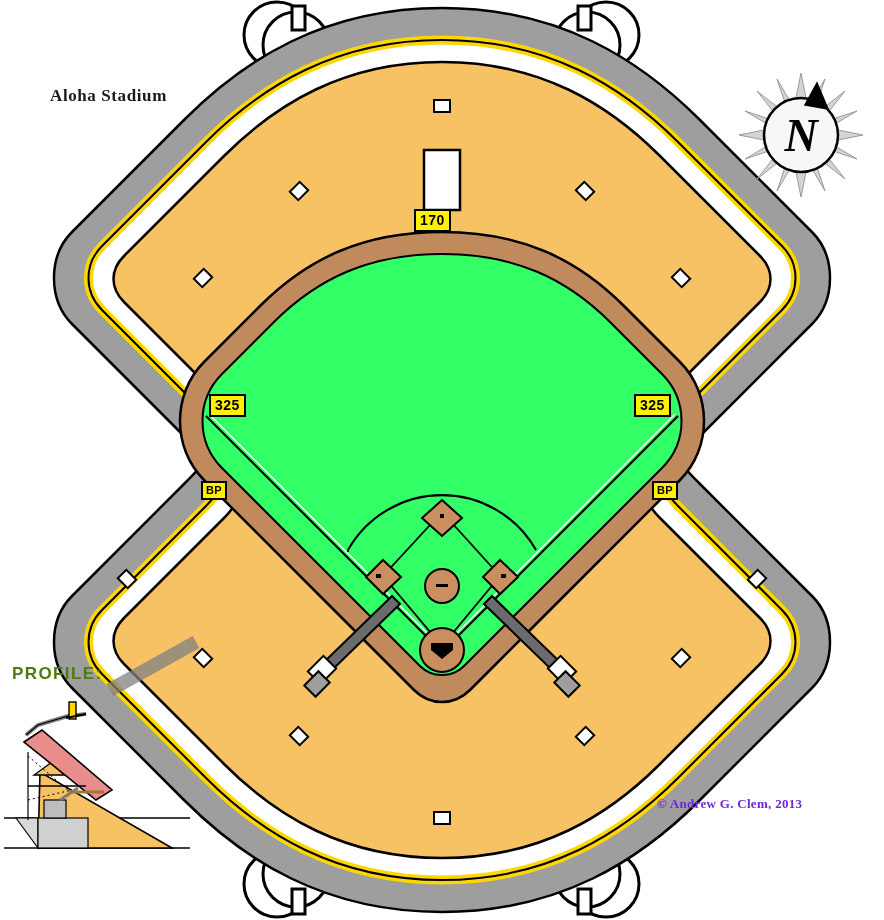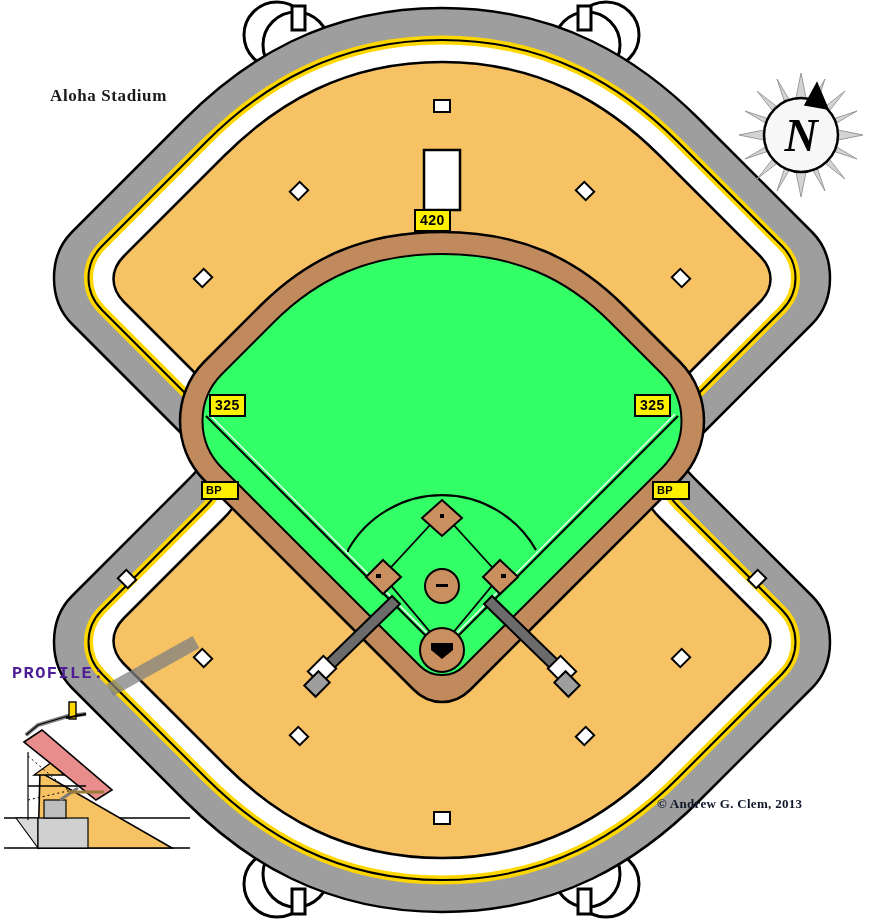--- a/index.html
+++ b/index.html
@@ -41,33 +41,33 @@
     white-space: nowrap;
   }
 
   
   #copyright {
     left: 657px;
     top: 796px;
     font-family: "Liberation Serif", serif;
     font-size: 13px;
     font-weight: bold;
-    color: #0f172a;
+    color: #6d28d9;
     white-space: nowrap;
     letter-spacing: 0.3px;
   }
 
   
   #profile-label {
     left: 12px;
     top: 664px;
-    font-family: Liberation Mono, monospace;
+    font-family: Liberation Sans, sans-serif;
     font-size: 17px;
     font-weight: bold;
-    color: #4c1d95;
+    color: #4d7c0f;
     letter-spacing: 1.4px;
     white-space: nowrap;
   }
 
   
   .marker {
     background: #FFF000;
     border: 2px solid #000000;
     color: #000000;
     font-family: "Liberation Sans", sans-serif;
@@ -77,21 +77,21 @@
     white-space: nowrap;
     box-sizing: border-box;
   }
   .marker.dist {
     font-size: 14px;
     padding: 2px 4px 3px 4px;
     letter-spacing: 0.5px;
   }
   .marker.bp {
     font-size: 11px;
-    padding: 2px 15px 2px 3px;
+    padding: 2px 3px 2px 3px;
     letter-spacing: 0.4px;
     text-align: right;
   }
   #marker-cf { left: 414px; top: 209px; }
   #marker-lf { left: 209px; top: 394px; }
   #marker-rf { left: 634px; top: 394px; }
   #marker-bp-left  { left: 201px; top: 481px; }
   #marker-bp-right { left: 652px; top: 481px; }
 </style>
 </head>
@@ -411,21 +411,21 @@
 
     </g>
   </svg>
 
   <div class="ovl" id="stadium-name">Aloha Stadium</div>
 
   <div class="ovl" id="copyright">© Andrew G. Clem, 2013</div>
 
   <div class="ovl" id="profile-label">PROFILE:</div>
 
-  <div class="ovl marker dist" id="marker-cf">420</div>
+  <div class="ovl marker dist" id="marker-cf">170</div>
 
   <div class="ovl marker dist" id="marker-lf">325</div>
 
   <div class="ovl marker dist" id="marker-rf">325</div>
 
   <div class="ovl marker bp" id="marker-bp-left">BP</div>
 
   <div class="ovl marker bp" id="marker-bp-right">BP</div>
 
 </div>

